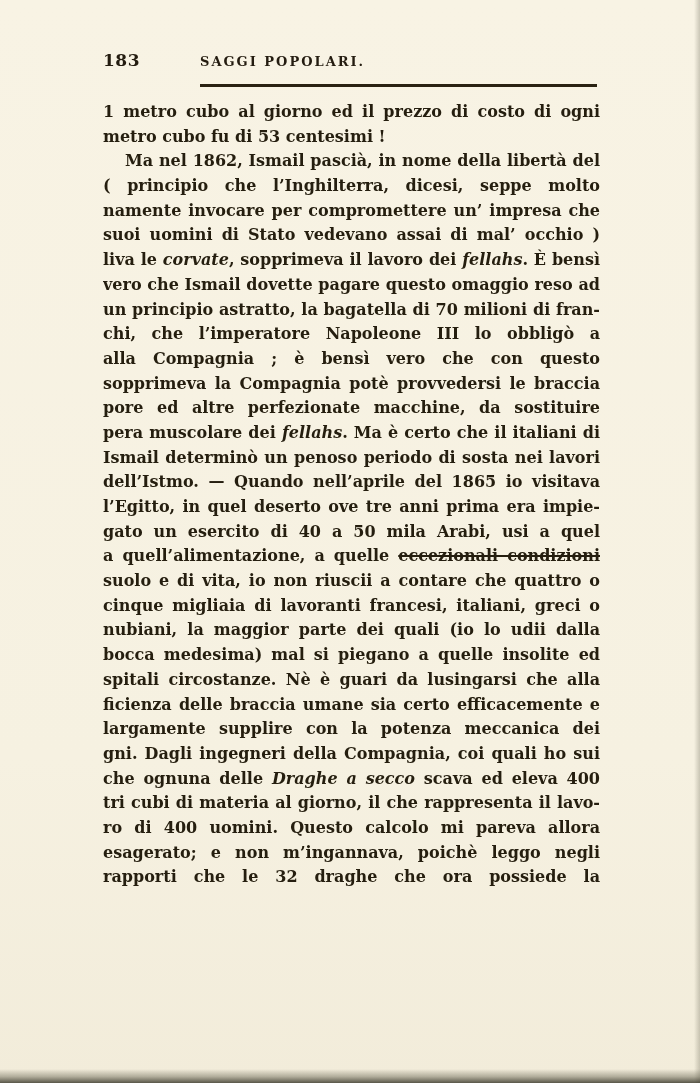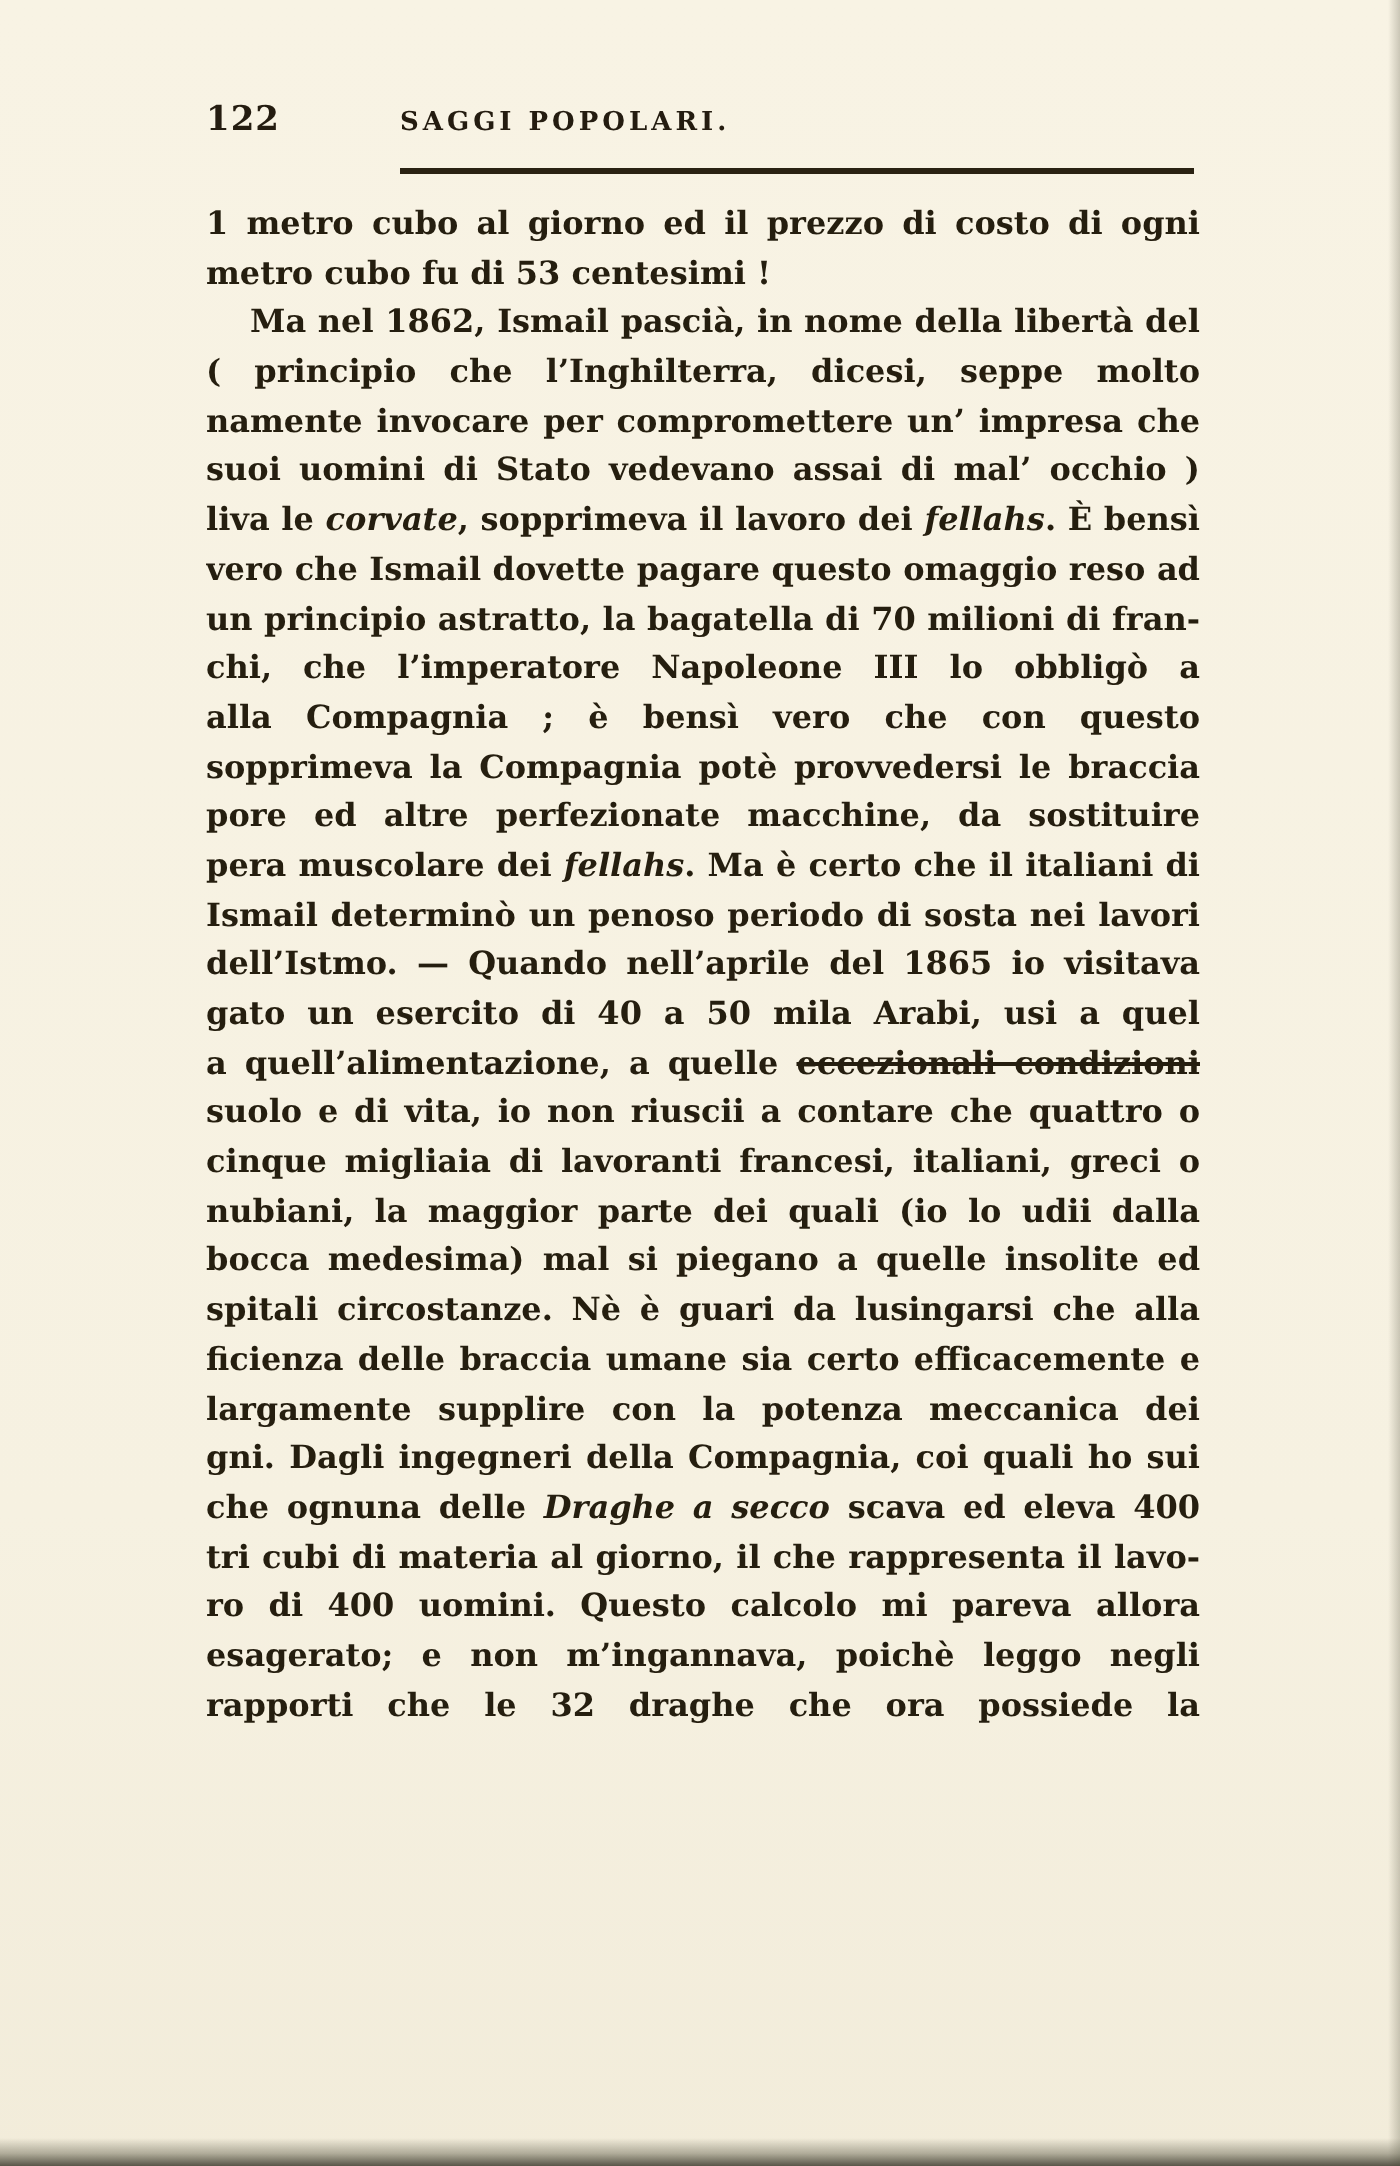--- a/index.html
+++ b/index.html
@@ -49,40 +49,41 @@
   }
   .edge-right {
     position: absolute; top: 0; right: 0; bottom: 0; width: 6px;
     background: linear-gradient(to right, rgba(96,94,76,0) 0%, rgba(96,94,76,0.30) 100%);
   }
 </style>
 </head>
 <body>
 
 <div class="page">
-  <div class="pagenum">122</div>
+  <div class="pagenum">183</div>
   <div class="runtitle">SAGGI POPOLARI.</div>
   <div class="header-rule"></div>
   <div class="body-text">
       <div class="line"><span>1 metro cubo al giorno ed il prezzo di costo di ogni</span></div>
       <div class="line no-just"><span>metro cubo fu di 53 centesimi !</span></div>
       <div class="line indent"><span>Ma nel 1862, Ismail pascià, in nome della libertà del lavoro</span></div>
       <div class="line"><span>( principio che l’Inghilterra, dicesi, seppe molto opportu-</span></div>
       <div class="line"><span>namente invocare per compromettere un’ impresa che i</span></div>
       <div class="line"><span>suoi uomini di Stato vedevano assai di mal’ occhio ) abo-</span></div>
       <div class="line"><span>liva le </span><span class="it">corvate</span><span>, sopprimeva il lavoro dei </span><span class="it">fellahs</span><span>. È bensì</span></div>
       <div class="line"><span>vero che Ismail dovette pagare questo omaggio reso ad</span></div>
       <div class="line"><span>un principio astratto, la bagatella di 70 milioni di fran-</span></div>
       <div class="line"><span>chi, che l’imperatore Napoleone III lo obbligò a sborsare</span></div>
       <div class="line"><span>alla Compagnia ; è bensì vero che con questo compenso</span></div>
       <div class="line"><span>sopprimeva la Compagnia potè provvedersi le braccia di</span></div>
       <div class="line"><span>pore ed altre perfezionate macchine, da sostituire all’o-</span></div>
       <div class="line"><span>pera muscolare dei </span><span class="it">fellahs</span><span>. Ma è certo che il italiani di</span></div>
       <div class="line"><span>Ismail determinò un penoso periodo di sosta nei lavori</span></div>
       <div class="line"><span>dell’Istmo. — Quando nell’aprile del 1865 io visitava</span></div>
+      <div class="line"><span>l’Egitto, in quel deserto ove tre anni prima era impie-</span></div>
       <div class="line"><span>gato un esercito di 40 a 50 mila Arabi, usi a quel clima,</span></div>
       <div class="line"><span>a quell’alimentazione, a quelle </span><span class="strike">eccezionali condizioni di</span></div>
       <div class="line"><span>suolo e di vita, io non riuscii a contare che quattro o</span></div>
       <div class="line"><span>cinque migliaia di lavoranti francesi, italiani, greci o da-</span></div>
       <div class="line"><span>nubiani, la maggior parte dei quali (io lo udii dalla loro</span></div>
       <div class="line"><span>bocca medesima) mal si piegano a quelle insolite ed ino-</span></div>
       <div class="line"><span>spitali circostanze. Nè è guari da lusingarsi che alla de-</span></div>
       <div class="line"><span>ficienza delle braccia umane sia certo efficacemente e</span></div>
       <div class="line"><span>largamente supplire con la potenza meccanica dei conge-</span></div>
       <div class="line"><span>gni. Dagli ingegneri della Compagnia, coi quali ho sui</span></div>

